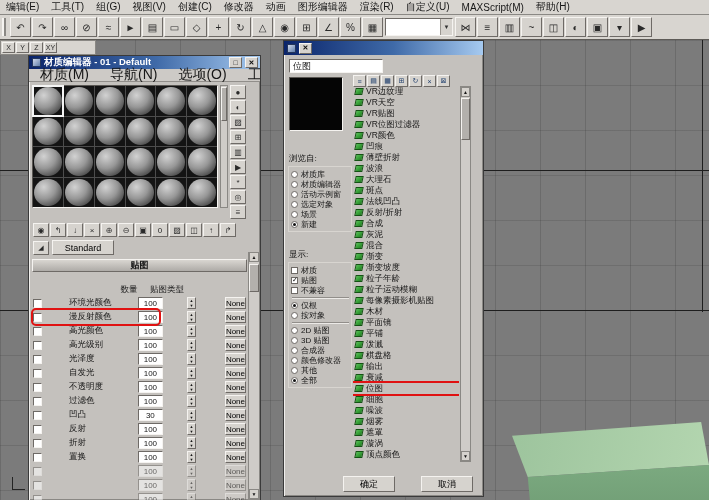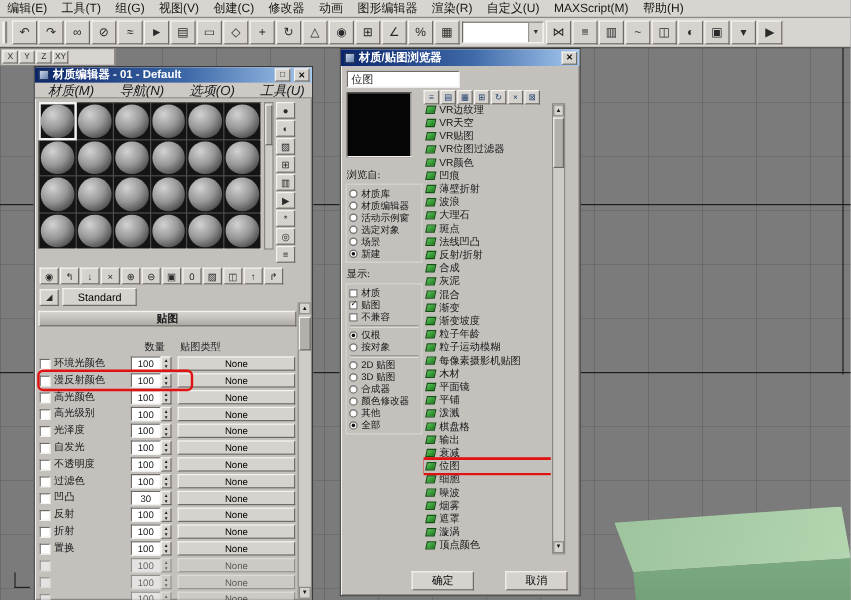--- a/index.html
+++ b/index.html
@@ -55,22 +55,22 @@
   background:linear-gradient(90deg,#0a246a,#3f6aa8 55%,#a6caf0);color:#fff;
   font-size:9.5px;font-weight:bold;white-space:nowrap;}
 .title-icon{width:9px;height:9px;background:linear-gradient(135deg,#cfd8ea,#5f7daa);border:1px solid #24365c;flex:none;}
 .tb-title{flex:1;overflow:hidden;}
 .win-btn{width:13px;height:11px;flex:none;display:flex;align-items:center;justify-content:center;
   font-size:7px;color:#111;background:#d6d3ce;border:1px solid;border-color:#f5f3f0 #6e6a66 #6e6a66 #f5f3f0;}
 .win-btn.max::before{content:"□";}
 .win-btn.close::before{content:"✕";}
 
 .me{left:28px;top:55px;width:233px;height:446px;display:flex;flex-direction:column;}
-.me-menu{height:13px;display:flex;gap:9px;align-items:center;padding:0 5px;font-size:11px;
-  background:#cdcac6;border-bottom:1px solid #918e8a;font-style:italic;}
+.me-menu{height:13px;display:flex;gap:9px;align-items:center;padding:0 5px;font-size:14px;
+  background:#cdcac6;border-bottom:1px solid #918e8a;}
 .me-samples{display:flex;gap:2px;padding:3px;}
 .samples-grid{width:186px;height:123px;display:grid;grid-template-columns:repeat(6,1fr);
   grid-template-rows:repeat(4,1fr);gap:1px;background:#4c4c4c;
   border:1px solid;border-color:#5a5753 #f5f3f0 #f5f3f0 #5a5753;}
 .sample{position:relative;background:#141414;}
 .sample.active{outline:2px solid #f4f4f4;outline-offset:-1px;z-index:2;}
 .sphere{position:absolute;inset:1px;border-radius:50%;
   background:radial-gradient(circle at 35% 30%, #d2d2d2, #979797 45%, #4c4c4c 80%, #343434);}
 .sample-scroll{width:8px;height:123px;background:#cfccc8;border:1px solid #8a8884;position:relative;}
 .sample-scroll .thumb{position:absolute;left:0;right:0;top:1px;height:34px;background:#b3b0ac;
@@ -83,21 +83,21 @@
 .name-combo{width:112px;height:15px;}
 .type-btn{width:62px;height:15px;font-size:9px;display:flex;align-items:center;justify-content:center;}
 .maps{margin:2px 13px 0 3px;font-size:9px;}
 .rollout-hd{height:13px;background:linear-gradient(#d9d6d1,#aeaba7);border:1px solid;
   border-color:#f5f3f0 #6e6a66 #6e6a66 #f5f3f0;display:flex;align-items:center;justify-content:center;
   font-weight:bold;font-size:9px;}
 .maps-cols{display:flex;height:13px;align-items:center;font-size:8.5px;color:#222;margin-top:11px;}
 .maps-cols .sp{width:76px;}
 .c-amt{width:42px;text-align:center;}
 .c-type{flex:1;text-align:left;}
-.map-row{position:relative;height:14px;display:flex;align-items:center;padding:0 1px;}
+.map-row{position:relative;height:14px;display:flex;align-items:center;padding:0 1px;gap:24px;}
 .map-row.disabled{opacity:.55;}
 .chk{width:9px;height:9px;background:#fff;border:1px solid;border-color:#6e6a66 #f5f3f0 #f5f3f0 #6e6a66;margin-right:3px;flex:none;}
 .map-row .lbl{width:64px;font-size:8.5px;white-space:nowrap;overflow:hidden;}
 .amt{width:25px;height:12px;font-size:8px;display:flex;align-items:center;justify-content:center;flex:none;}
 .spin{width:9px;height:12px;background:#d6d3ce;border:1px solid;border-color:#f5f3f0 #6e6a66 #6e6a66 #f5f3f0;
   display:flex;flex-direction:column;align-items:center;justify-content:center;flex:none;}
 .spin::before{content:"▲";font-size:4px;line-height:5px;}
 .spin::after{content:"▼";font-size:4px;line-height:5px;}
 .none-btn{flex:1;height:12px;margin-left:5px;font-size:8px;display:flex;align-items:center;justify-content:center;}
 .map-row.highlighted::after{content:"";position:absolute;left:-1px;right:86px;top:-2px;bottom:-2px;
@@ -113,21 +113,21 @@
 
 .mb{left:283px;top:40px;width:201px;height:457px;}
 .mb-body{position:absolute;left:1px;right:1px;top:15px;bottom:1px;}
 .mb-name{position:absolute;left:4px;top:3px;width:94px;height:14px;font-size:9px;
   display:flex;align-items:center;padding:0 3px;}
 .mb-tools{position:absolute;left:68px;top:19px;display:flex;gap:1px;}
 .mb-tools .tb-btn{width:13px;height:12px;font-size:7px;color:#22406e;}
 .mb-preview{position:absolute;left:4px;top:21px;width:54px;height:54px;background:#050505;
   border:1px solid;border-color:#5a5753 #f5f3f0 #f5f3f0 #5a5753;}
 .left-col{position:absolute;left:3px;top:80px;width:64px;}
-.grp-label{font-size:8.5px;margin:4px 0 1px 1px;font-family:Liberation Serif, serif;}
+.grp-label{font-size:8.5px;margin:17px 0 1px 1px;font-family:Liberation Serif, serif;}
 .grp{border:1px groove #d8d5d0;padding:2px 1px 2px 2px;}
 .opt-row{display:flex;align-items:center;gap:3px;height:10px;font-size:8px;white-space:nowrap;}
 .radio{width:7px;height:7px;flex:none;border-radius:50%;background:#fff;border:1px solid #6e6a66;position:relative;}
 .opt-row.selected .radio::after{content:"";position:absolute;left:1px;top:1px;width:3px;height:3px;border-radius:50%;background:#111;}
 .check{width:7px;height:7px;flex:none;background:#fff;border:1px solid #6e6a66;position:relative;font-size:7px;line-height:6px;}
 .opt-row.checked .check::before{content:"✓";position:absolute;left:0;top:-1px;}
 .sep{height:1px;background:#918e8a;box-shadow:0 1px 0 #eceae7;margin:2px 1px;}
 .mb-list{position:absolute;left:68px;top:30px;width:106px;height:376px;overflow:hidden;}
 .mb-item{height:11px;display:flex;align-items:center;gap:3px;padding-left:2px;font-size:8.5px;white-space:nowrap;}
 .map-glyph{width:8px;height:7px;flex:none;background:linear-gradient(135deg,#55c355,#1e7d1e);
@@ -549,21 +549,20 @@
     <div class="me-scroll">
       <span class="sarr up"></span>
       <div class="thumb"></div>
       <span class="sarr down"></span>
     </div>
   </div>
 
   <div class="window mb">
     <div class="titlebar">
       <span class="title-icon"></span>
-      <span class="tb-title">材质/贴图浏览器</span>
       <span class="win-btn close"></span>
     </div>
     <div class="mb-body">
       <span class="mb-name sunken">
         <span>位图</span>
       </span>
       <div class="mb-tools">
 
           <button class="tb-btn">≡</button>
 

